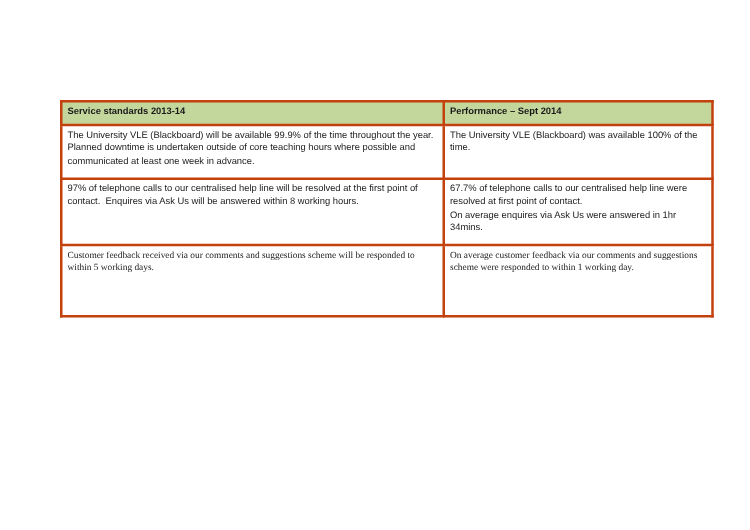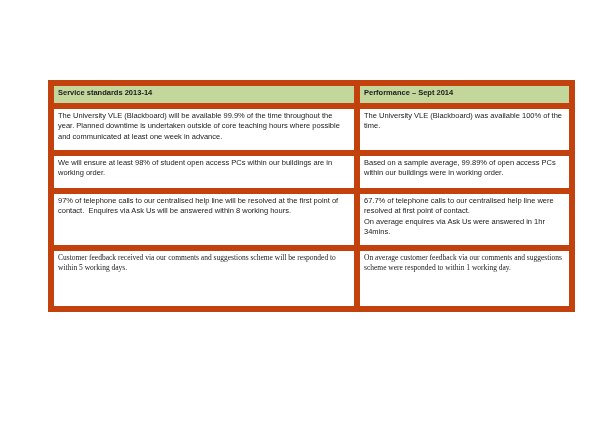--- a/index.html
+++ b/index.html
@@ -31,21 +31,21 @@
     width: 521px;
     border-collapse: collapse;
     table-layout: fixed;
     font-size: 7.5px;
     line-height: 1.38;
   }
   table.standards-table col.col-standard { width: 306px; }
   table.standards-table col.col-performance { width: 215px; }
   table.standards-table th,
   table.standards-table td {
-    border: 6px solid #c2410c;
+    border: 2px solid #c2410c;
     padding: 2px 4px 3px 4px;
     vertical-align: top;
     text-align: left;
     white-space: pre-wrap;
     word-wrap: break-word;
   }
   table.standards-table th {
     font-size: 7.5px;
     font-weight: bold;
     height: 12px;
@@ -72,24 +72,20 @@
       <tr class="header-row">
         <th style="background: rgb(195, 214, 155);">Service standards 2013-14</th>
         <th style="background: rgb(195, 214, 155); margin-left: 24px;">Performance – Sept 2014</th>
       </tr>
     </thead>
     <tbody>
       <tr class="row-1">
         <td>The University VLE (Blackboard) will be available 99.9% of the time throughout the year. Planned downtime is undertaken outside of core teaching hours where possible and communicated at least one week in advance.</td>
         <td>The University VLE (Blackboard) was available 100% of the time.</td>
       </tr>
-      <tr class="row-4">
-        <td>We will ensure at least 98% of student open access PCs within our buildings are in working order.</td>
-        <td>Based on a sample average, 99.89% of open access PCs within our buildings were in working order.</td>
-      </tr>
       <tr class="row-5">
         <td>97% of telephone calls to our centralised help line will be resolved at the first point of contact.  Enquires via Ask Us will be answered within 8 working hours.</td>
         <td>67.7% of telephone calls to our centralised help line were resolved at first point of contact.
 On average enquires via Ask Us were answered in 1hr 34mins.</td>
       </tr>
       <tr class="row-6">
         <td>Customer feedback received via our comments and suggestions scheme will be responded to within 5 working days.</td>
         <td>On average customer feedback via our comments and suggestions scheme were responded to within 1 working day.</td>
       </tr>
     </tbody>

